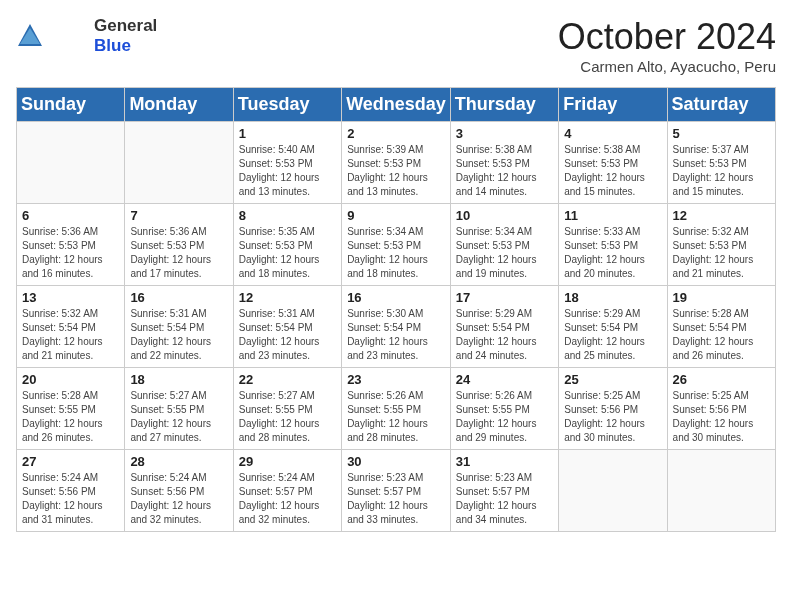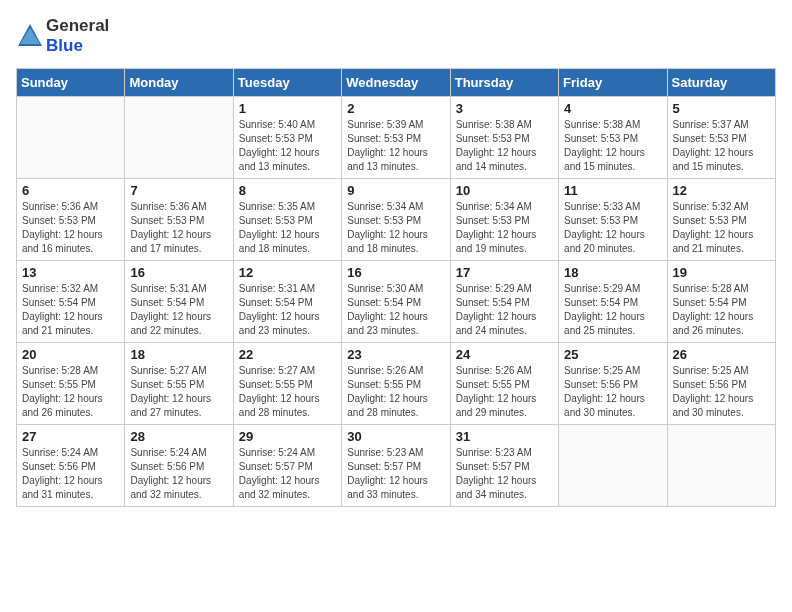--- a/index.html
+++ b/index.html
@@ -12,20 +12,21 @@
     }
     .header-section {
       display: flex;
       justify-content: space-between;
       align-items: flex-start;
       margin-bottom: 12px;
     }
     .logo {
       display: flex;
       align-items: center;
+      gap: 48px;
     }
     .logo-icon {
       width: 28px;
       height: 28px;
       margin-right: 2px;
     }
     .title-section {
       text-align: right;
     }
     .month-title {
@@ -39,21 +40,21 @@
     }
     .calendar {
       width: 100%;
       border-collapse: collapse;
       border: 1px solid #ccc;
     }
     .calendar th {
       background: #2b6cb0;
       color: #fff;
       padding: 6px 4px;
-      font-size: 13px;
+      font-size: 18px;
       font-weight: bold;
       text-align: left;
       border: 1px solid #ccc;
     }
     .calendar td {
       vertical-align: top;
       border: 1px solid #ccc;
       padding: 4px 5px;
       width: calc(100% / 7);
       min-height: 80px;
@@ -84,20 +85,24 @@
   <div class="logo">
     <svg class="logo-icon" viewBox="0 0 28 28" xmlns="http://www.w3.org/2000/svg">
       <polygon points="14,2 26,24 2,24" fill="#2b6cb0"></polygon>
       <polygon points="14,6 24,22 4,22" fill="#5a9fd4"></polygon>
     </svg>
     <div>
       <span style="font-size:17px;font-weight:bold;color:#333;">General</span><br>
       <span style="font-size:17px;font-weight:bold;color:#1d4ed8;">Blue</span>
     </div>
   </div>
+  <div class="title-section">
+    <div class="month-title">October 2024</div>
+    <div class="location-title">Carmen Alto, Ayacucho, Peru</div>
+  </div>
 </div>
 
 <table class="calendar">
   <thead>
     <tr>
     <th>Sunday</th>
         <th>Monday</th>
         <th>Tuesday</th>
         <th>Wednesday</th>
         <th>Thursday</th>

